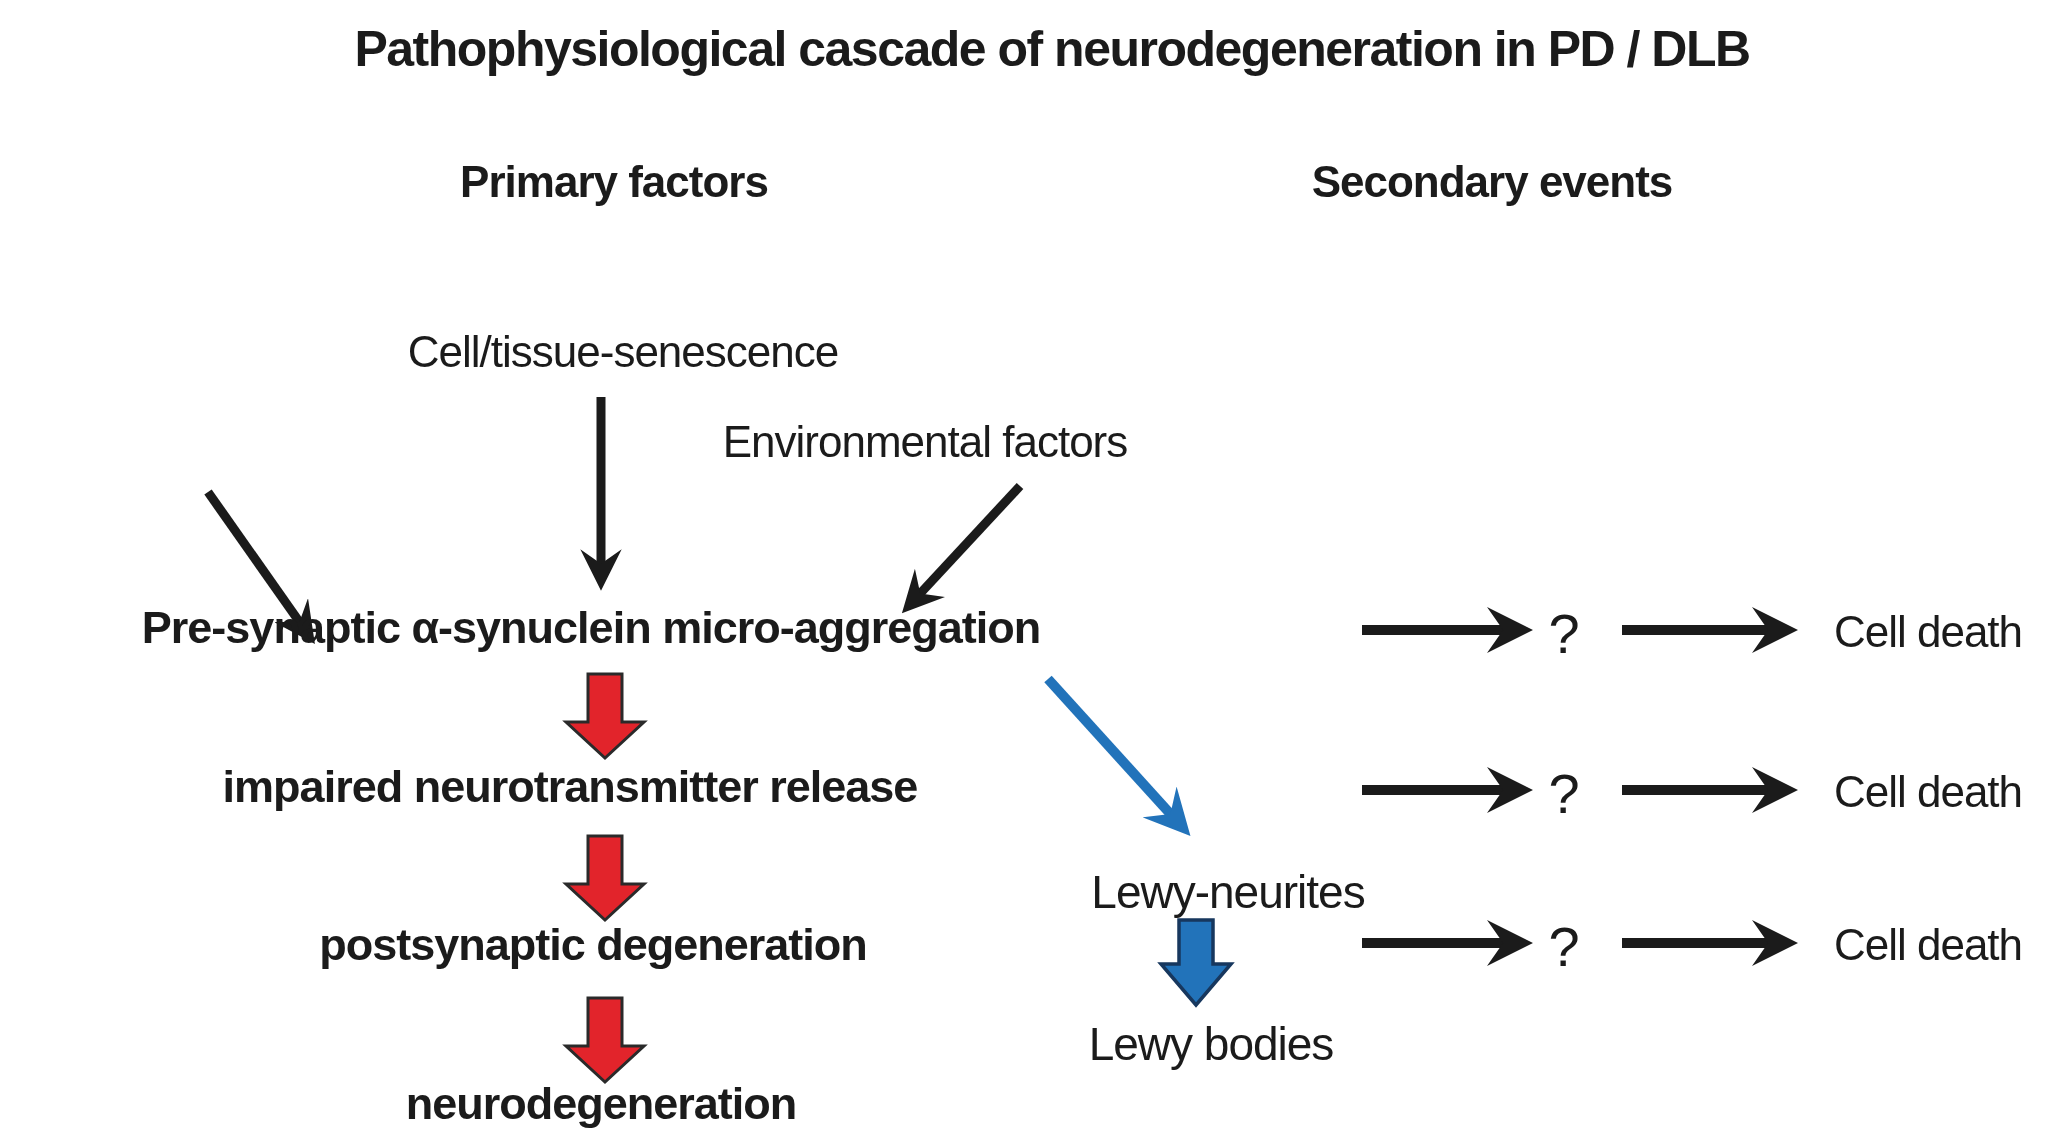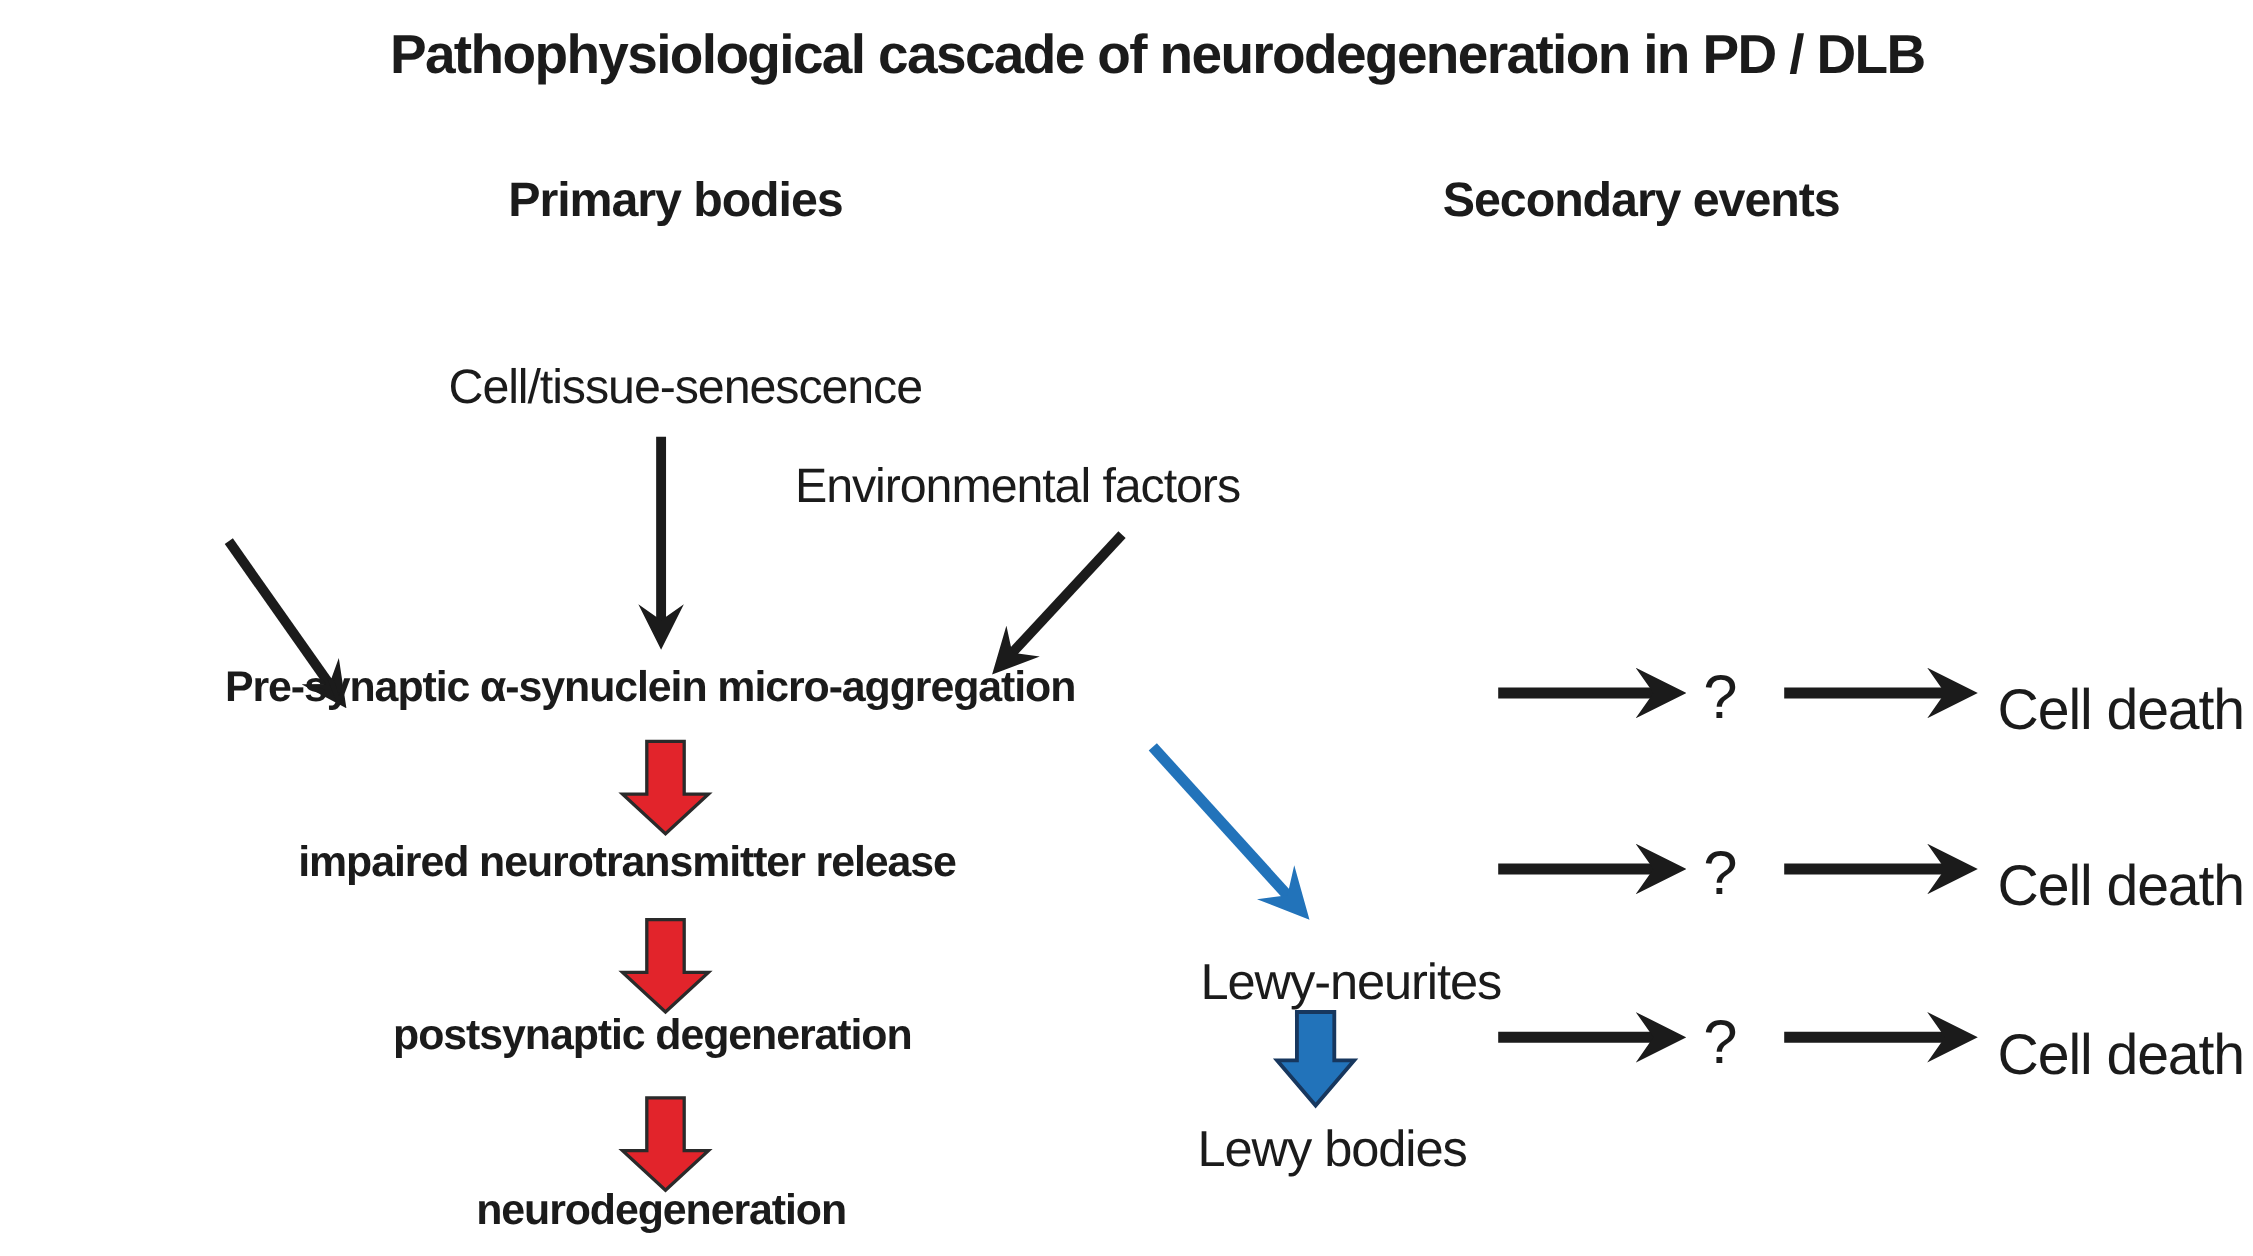--- a/index.html
+++ b/index.html
@@ -27,24 +27,24 @@
     transform: translateX(-50%);
     white-space: nowrap;
     line-height: 1;
     letter-spacing: -1px;
     color: var(--text, #1b1b1b);
   }
   .bold { font-weight: bold; }
   .title       { font-size: 50px; letter-spacing: -1.5px; }
   .heading     { font-size: 44px; }
   .factor      { font-size: 44px; }
-  .cascade     { font-size: 39px; }
+  .cascade     { font-size: 45px; }
   .lewy        { font-size: 46px; }
   .qmark       { font-size: 56px; letter-spacing: 0; }
-  .celldeath   { font-size: 52px; margin-top: 10px; }
+  .celldeath   { font-size: 44px; }
 
   .black-line   { stroke: var(--black_arrow, #1b1b1b); fill: none; }
   .blue-line    { stroke: var(--blue_line_arrow, #2273ba); fill: none; }
   .marker-black { fill: var(--black_arrow, #1b1b1b); }
   .marker-blue  { fill: var(--blue_line_arrow, #2273ba); }
   .red-block    { fill: var(--red_arrow_fill, #e2242b); stroke: var(--red_arrow_stroke, #2a2a2a); stroke-width: 3; }
   .blue-block   { fill: var(--blue_arrow_fill, #2273ba); stroke: var(--blue_arrow_stroke, #17375e); stroke-width: 3.5; }
 </style>
 </head>
 <body>
@@ -76,21 +76,21 @@
     <line class="black-line" x1="1622" y1="630" x2="1775" y2="630" stroke-width="10" marker-end="url(#head-black)"></line>
 
     <line class="black-line" x1="1362" y1="790" x2="1510" y2="790" stroke-width="10" marker-end="url(#head-black)"></line>
     <line class="black-line" x1="1622" y1="790" x2="1775" y2="790" stroke-width="10" marker-end="url(#head-black)"></line>
 
     <line class="black-line" x1="1362" y1="943" x2="1510" y2="943" stroke-width="10" marker-end="url(#head-black)"></line>
     <line class="black-line" x1="1622" y1="943" x2="1775" y2="943" stroke-width="10" marker-end="url(#head-black)"></line>
   </svg>
 
   <div class="lbl bold title" style="left:1052px; top:24px;">Pathophysiological cascade of neurodegeneration in PD / DLB</div>
-  <div class="lbl bold heading" style="left:614px; top:160px;">Primary bodies</div>
+  <div class="lbl bold heading" style="left:614px; top:160px;">Primary factors</div>
   <div class="lbl bold heading" style="left:1492px; top:160px;">Secondary events</div>
 
   <div class="lbl factor" style="left:595px; top:330px;margin-left:28px;">Cell/tissue-senescence</div>
   <div class="lbl factor" style="left:925px; top:420px;">Environmental factors</div>
 
   <div class="lbl bold cascade" style="left:591px; top:605px;">Pre-synaptic α-synuclein micro-aggregation</div>
   <div class="lbl bold cascade" style="left:570px; top:764px;text-align:right;">impaired neurotransmitter release</div>
   <div class="lbl bold cascade" style="left:593px; top:922px;">postsynaptic degeneration</div>
   <div class="lbl bold cascade" style="left:601px; top:1081px;">neurodegeneration</div>
 

